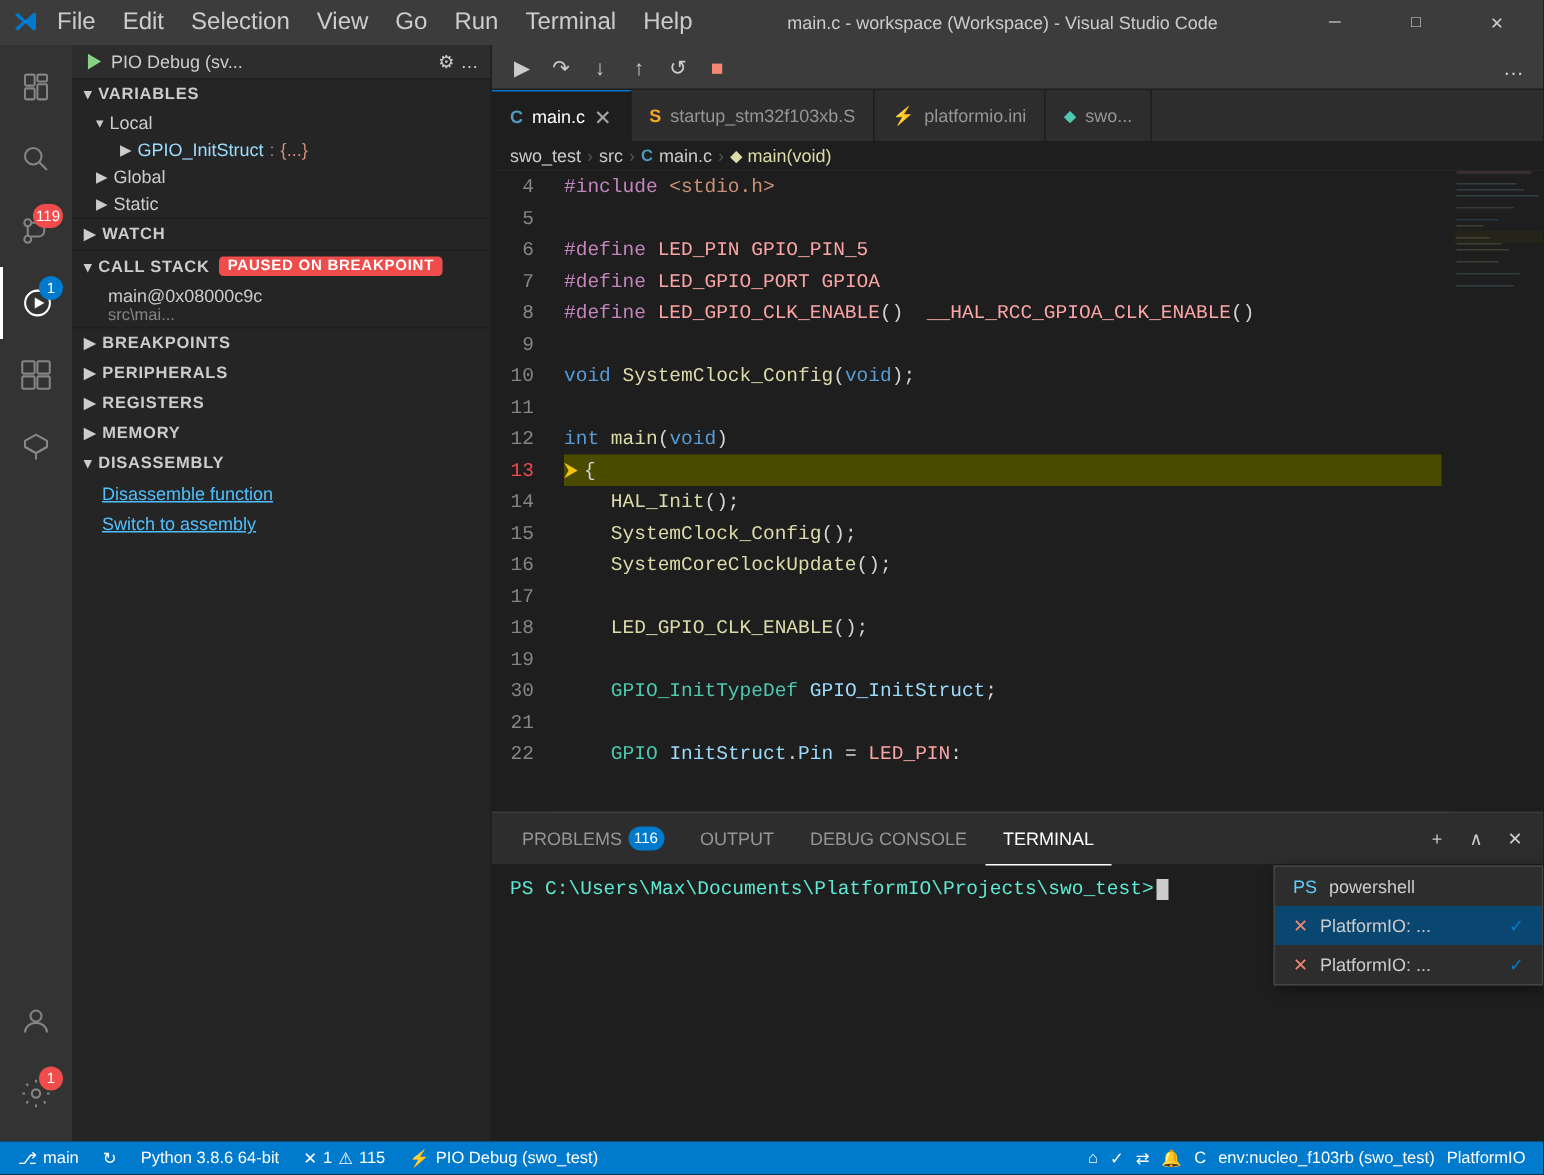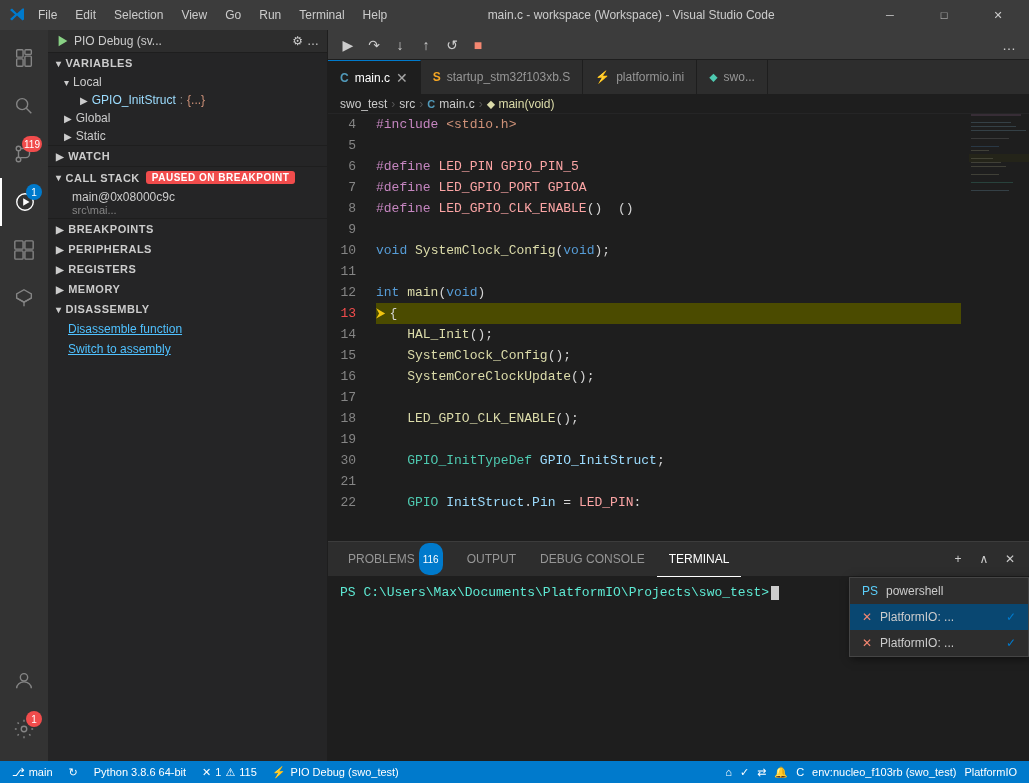--- a/index.html
+++ b/index.html
@@ -2,21 +2,21 @@
 <html><head>
   <meta charset="utf-8">
   <style>
     * { margin: 0; padding: 0; box-sizing: border-box; }
     body { background: #1e1e1e; color: #d4d4d4; font-family: 'Segoe UI', sans-serif; font-size: 12px; overflow: hidden; width: 1029px; height: 783px; display: flex; flex-direction: column; }
 
     
     .title-bar { background: #3c3c3c; height: 30px; display: flex; align-items: center; justify-content: space-between; padding: 0 8px; flex-shrink: 0; }
     .title-bar-left { display: flex; align-items: center; gap: 6px; }
     .title-bar-menus { display: flex; gap: 2px; }
-    .menu-item { padding: 2px 8px; cursor: pointer; border-radius: 3px; font-size: 12px; color: #cccccc; }
+    .menu-item { padding: 2px 8px; cursor: pointer; border-radius: 3px; font-size: 16px; color: #cccccc; }
     .title-bar-center { color: #cccccc; font-size: 12px; }
     .title-bar-right { display: flex; gap: 8px; }
     .tb-btn { width: 46px; height: 30px; display: flex; align-items: center; justify-content: center; cursor: pointer; font-size: 11px; color: #cccccc; }
 
     
     .main-layout { display: flex; flex: 1; overflow: hidden; }
 
     
     .activity-bar { width: 48px; background: #333333; display: flex; flex-direction: column; align-items: center; padding-top: 4px; flex-shrink: 0; }
     .activity-item { width: 48px; height: 48px; display: flex; align-items: center; justify-content: center; cursor: pointer; position: relative; color: #858585; font-size: 22px; }
@@ -90,21 +90,21 @@
     .macro { color: #fca5a5; }
     .prep { color: #c586c0; }
     .var { color: #9cdcfe; }
     .plain { color: #d4d4d4; }
 
     
     .panel { background: #1e1e1e; display: flex; flex-direction: column; flex-shrink: 0; border-top: 1px solid #3c3c3c; }
     .panel-tabs { background: #2d2d2d; display: flex; align-items: center; padding: 0 8px; height: 35px; border-bottom: 1px solid #1e1e1e; }
     .panel-tab { padding: 0 12px; height: 35px; display: flex; align-items: center; cursor: pointer; font-size: 12px; color: #969696; position: relative; }
     .panel-tab.active { color: #ffffff; border-bottom: 1px solid #ffffff; }
-    .panel-badge { background: #007acc; color: white; border-radius: 10px; font-size: 10px; min-width: 18px; height: 32px; display: flex; align-items: center; justify-content: center; padding: 0 4px; margin-left: 4px; }
+    .panel-badge { background: #007acc; color: white; border-radius: 10px; font-size: 10px; min-width: 18px; height: 16px; display: flex; align-items: center; justify-content: center; padding: 0 4px; margin-left: 4px; }
     .panel-actions { margin-left: auto; display: flex; gap: 4px; align-items: center; }
     .panel-action-btn { width: 22px; height: 22px; display: flex; align-items: center; justify-content: center; cursor: pointer; color: #cccccc; border-radius: 3px; }
     .terminal-content { padding: 8px 12px; font-family: 'Consolas', 'Courier New', monospace; font-size: 13px; color: #cccccc; flex: 1; position: relative; }
     .terminal-prompt { display: flex; align-items: center; }
     .terminal-path { color: #5eead4; }
     .terminal-cursor { display: inline-block; width: 8px; height: 14px; background: #cccccc; vertical-align: middle; margin-left: 2px; }
 
     
     .terminal-dropdown { position: absolute; right: 0; top: 35px; background: #2d2d2d; border: 1px solid #454545; width: 180px; z-index: 100; box-shadow: 2px 2px 8px rgba(0,0,0,0.5); }
     .terminal-dropdown-item { padding: 6px 12px; cursor: pointer; font-size: 12px; color: #cccccc; display: flex; align-items: center; gap: 8px; }
@@ -390,21 +390,21 @@
             <span class="prep">#include</span><span class="plain"> </span><span class="str">&lt;stdio.h&gt;</span>
           </div>
           <div class="code-line">&nbsp;</div>
           <div class="code-line">
             <span class="prep">#define</span><span class="plain"> </span><span class="macro">LED_PIN</span><span class="plain"> </span><span class="macro">GPIO_PIN_5</span>
           </div>
           <div class="code-line">
             <span class="prep">#define</span><span class="plain"> </span><span class="macro">LED_GPIO_PORT</span><span class="plain"> </span><span class="macro">GPIOA</span>
           </div>
           <div class="code-line">
-            <span class="prep">#define</span><span class="plain"> </span><span class="macro">LED_GPIO_CLK_ENABLE</span><span class="plain">()  </span><span class="plain">()</span>
+            <span class="prep">#define</span><span class="plain"> </span><span class="macro">LED_GPIO_CLK_ENABLE</span><span class="plain">()  </span><span class="macro">__HAL_RCC_GPIOA_CLK_ENABLE</span><span class="plain">()</span>
           </div>
           <div class="code-line">&nbsp;</div>
           <div class="code-line">
             <span class="kw">void</span><span class="plain"> </span><span class="func">SystemClock_Config</span><span class="plain">(</span><span class="kw">void</span><span class="plain">);</span>
           </div>
           <div class="code-line">&nbsp;</div>
           <div class="code-line">
             <span class="kw">int</span><span class="plain"> </span><span class="func">main</span><span class="plain">(</span><span class="kw">void</span><span class="plain">)</span>
           </div>
           <div class="code-line debug-current" style="background:#4b4b00; position:relative;">

